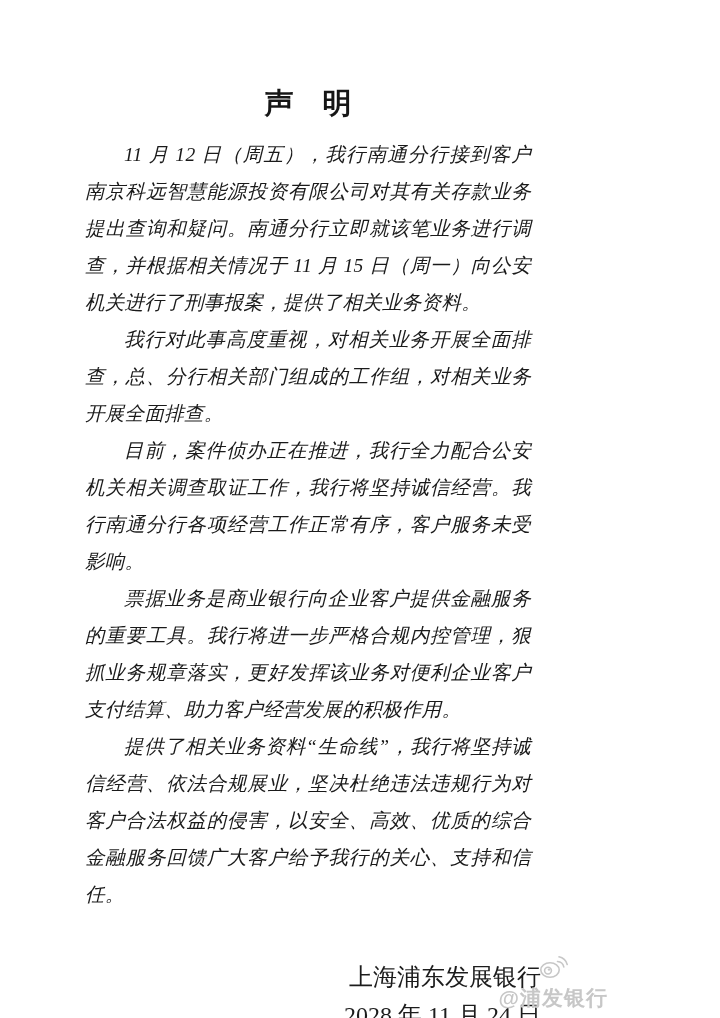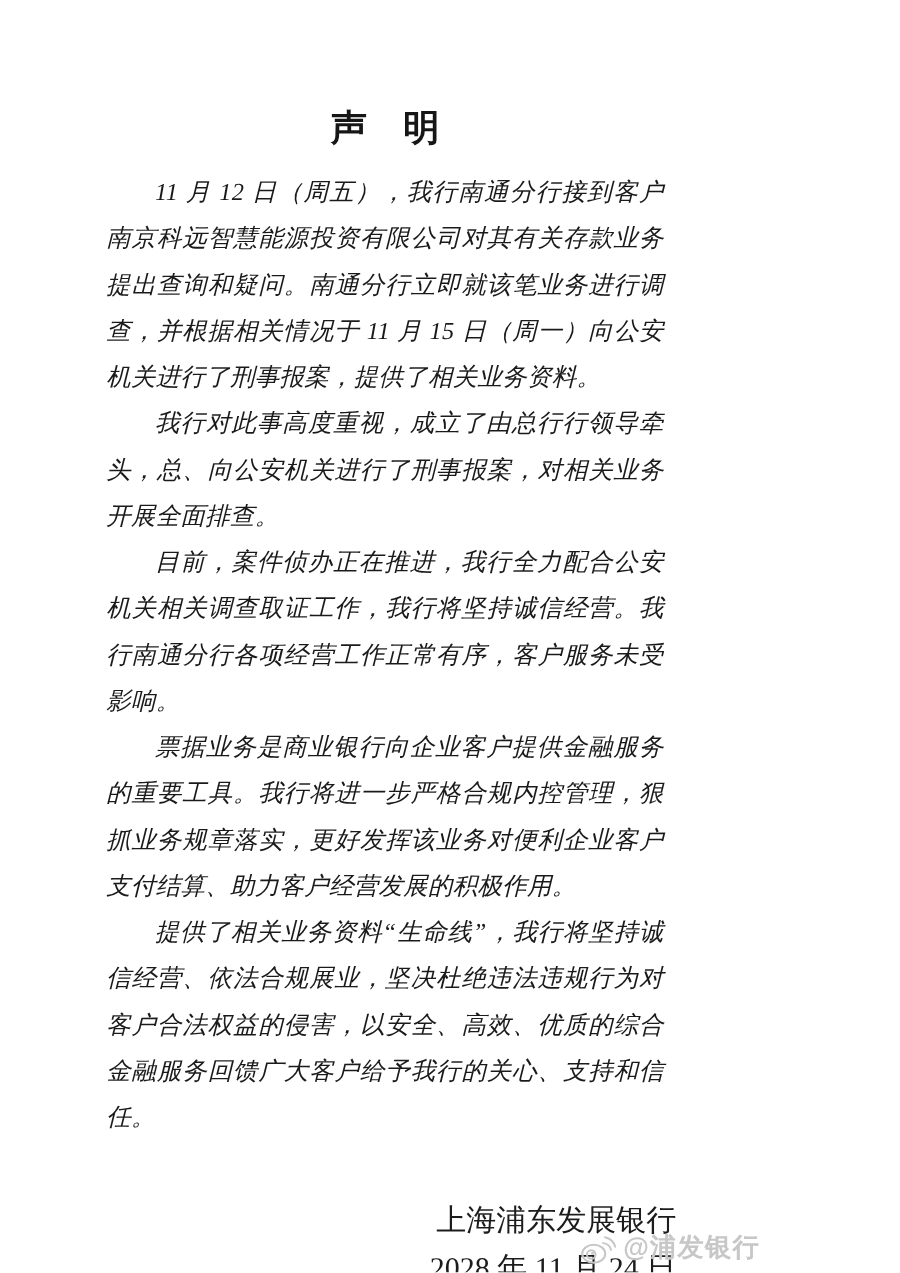--- a/index.html
+++ b/index.html
@@ -54,35 +54,36 @@
     bottom: 6px;
     display: flex;
     align-items: center;
     gap: 5px;
     color: #c7c7c7;
     font-family: "Liberation Sans", "DejaVu Sans", sans-serif;
     font-size: 21px;
     font-weight: 700;
     letter-spacing: 1px;
     user-select: none;
+    flex-direction: column;
   }
   .watermark svg {
     display: block;
   }
 </style>
 </head>
 <body>
 
 <div class="page">
 
   <h1 class="doc-title">声　明</h1>
 
   <div class="doc-body">
     <p>11 月 12 日（周五），我行南通分行接到客户南京科远智慧能源投资有限公司对其有关存款业务提出查询和疑问。南通分行立即就该笔业务进行调查，并根据相关情况于 11 月 15 日（周一）向公安机关进行了刑事报案，提供了相关业务资料。</p>
-    <p>我行对此事高度重视，成立了由总行行领导牵头，总、向公安机关进行了刑事报案，对相关业务开展全面排查。</p>
+    <p>我行对此事高度重视，对相关业务开展全面排查，总、分行相关部门组成的工作组，对相关业务开展全面排查。</p>
     <p>目前，案件侦办正在推进，我行全力配合公安机关相关调查取证工作，我行将坚持诚信经营。我行南通分行各项经营工作正常有序，客户服务未受影响。</p>
     <p>票据业务是商业银行向企业客户提供金融服务的重要工具。我行将进一步严格合规内控管理，狠抓业务规章落实，更好发挥该业务对便利企业客户支付结算、助力客户经营发展的积极作用。</p>
     <p>提供了相关业务资料“生命线”，我行将坚持诚信经营、依法合规展业，坚决杜绝违法违规行为对客户合法权益的侵害，以安全、高效、优质的综合金融服务回馈广大客户给予我行的关心、支持和信任。</p>
   </div>
 
   <div class="sign-block">
     <div>上海浦东发展银行</div>
     <div>2028 年 11 月 24 日</div>
   </div>
 

